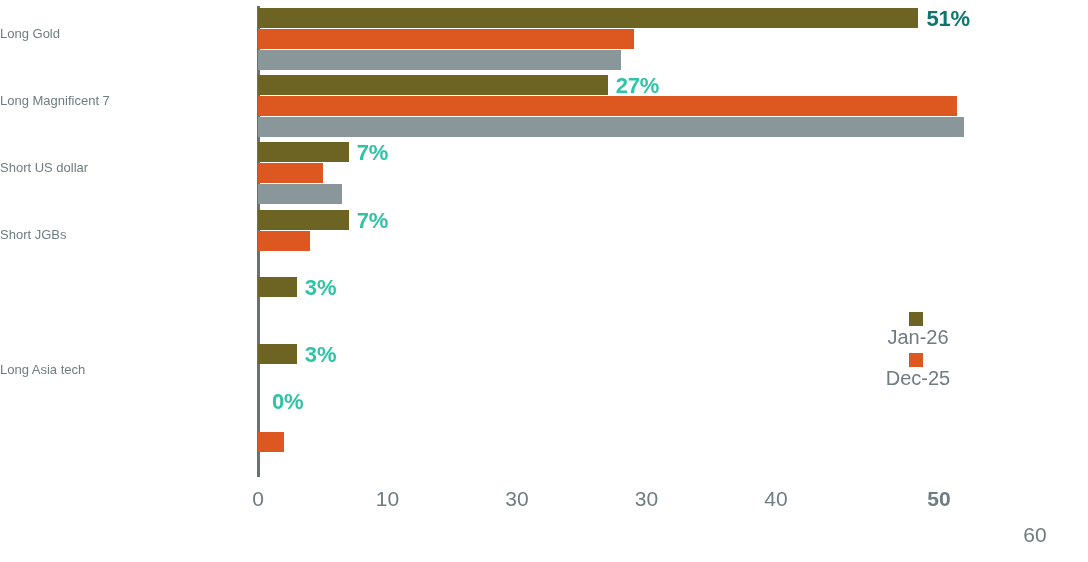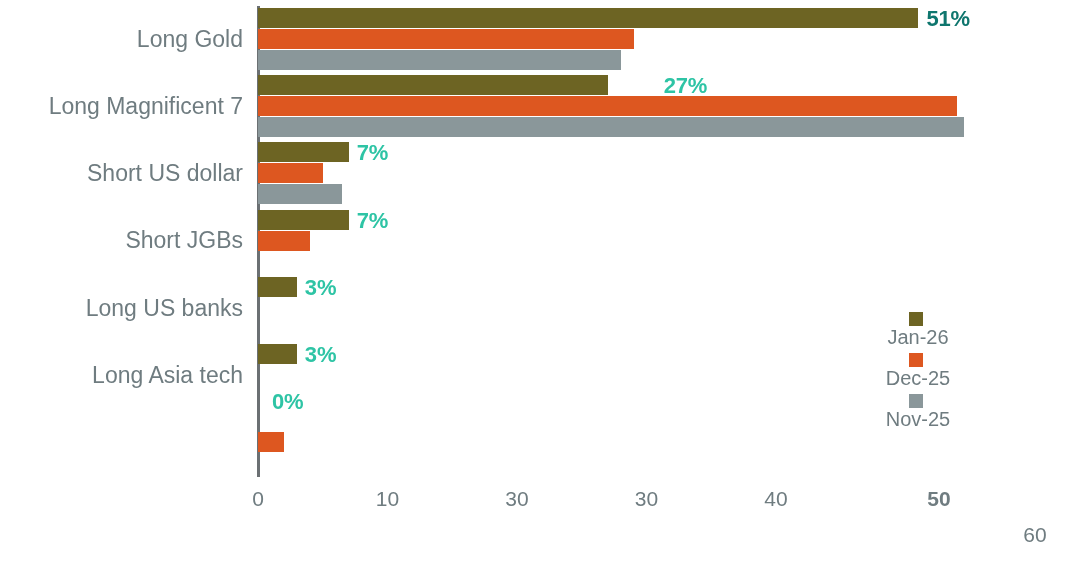--- a/index.html
+++ b/index.html
@@ -56,23 +56,22 @@
     font-size: 22px;
     font-weight: bold;
     white-space: nowrap;
     letter-spacing: -0.2px;
   }
   
   .cat-label {
     position: absolute;
     right: 0;
     width: 100%;
-    text-align: right;
     color: #6f7c80;
-    font-size: 23px;
+    font-size: 13px;
     white-space: nowrap;
   }
   .cat-labels {
     position: absolute;
     left: 0;
     top: 6px;
     width: 243px;
     height: 471px;
   }
   
@@ -119,38 +118,37 @@
 </head>
 <body>
 
 <div id="chart-root">
 
   <div class="cat-labels">
     <div class="cat-label" style="top:20px">Long Gold</div>
     <div class="cat-label" style="top:87px">Long Magnificent 7</div>
     <div class="cat-label" style="top:221px">Short JGBs</div>
     <div class="cat-label" style="top:154px">Short US dollar</div>
-    <div class="cat-label" style="top:289px">Long US banks</div>
     <div class="cat-label" style="top:356px">Long Asia tech</div>
   </div>
 
   <div class="axis-line"></div>
 
   <div class="plot-area">
     <div class="row" style="top:0px">
       <div class="bar s0" style="width: 660.45px; background: rgb(109, 100, 35);"></div>
       <div class="bar s1" style="width: 375.55px; background: rgb(221, 87, 32);"></div>
       <div class="bar s2" style="width: 362.6px; background: rgb(138, 151, 154);"></div>
       <div class="value-label" style="color: #0f766e; left: 668.45px; top: 0px;">51%</div>
     </div>
     <div class="row" style="top:67.2px">
       <div class="bar s0" style="width: 349.65px; background: rgb(109, 100, 35);"></div>
       <div class="bar s1" style="width: 699.3px; background: rgb(221, 87, 32);"></div>
       <div class="bar s2" style="width: 705.775px; background: rgb(138, 151, 154);"></div>
-      <div class="value-label" style="color: rgb(46, 196, 165); left: 357.65px; top: 0px; margin-left: 48px;">27%</div>
+      <div class="value-label" style="color: rgb(46, 196, 165); left: 357.65px; top: 0px;">27%</div>
     </div>
     <div class="row" style="top:134.4px">
       <div class="bar s0" style="width: 90.65px; background: rgb(109, 100, 35);"></div>
       <div class="bar s1" style="width: 64.75px; background: rgb(221, 87, 32);"></div>
       <div class="bar s2" style="width: 84.175px; background: rgb(138, 151, 154);"></div>
       <div class="value-label" style="color: rgb(46, 196, 165); left: 98.65px; top: 0px;">7%</div>
     </div>
     <div class="row" style="top:201.6px">
       <div class="bar s0" style="width: 90.65px; background: rgb(109, 100, 35);"></div>
       <div class="bar s1" style="width: 51.8px; background: rgb(221, 87, 32);"></div>
@@ -187,19 +185,15 @@
 
   <div class="legend">
     <div class="legend-item">
       <span class="legend-swatch" style="background: rgb(109, 100, 35);"></span>
       <span class="legend-text">Jan-26</span>
     </div>
     <div class="legend-item">
       <span class="legend-swatch" style="background: rgb(221, 87, 32);"></span>
       <span class="legend-text">Dec-25</span>
     </div>
-    <div class="legend-item">
-      <span class="legend-swatch" style="background: rgb(138, 151, 154);"></span>
-      <span class="legend-text">Nov-25</span>
-    </div>
   </div>
 
 </div>
 
 </body></html>

